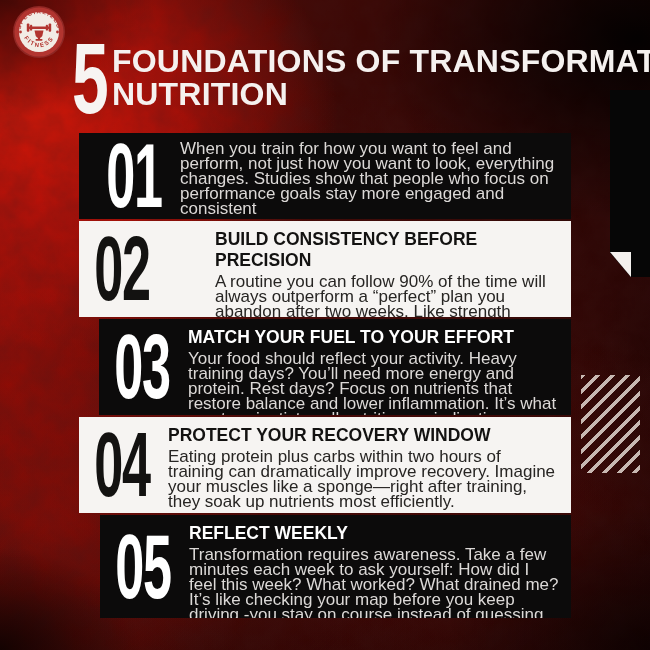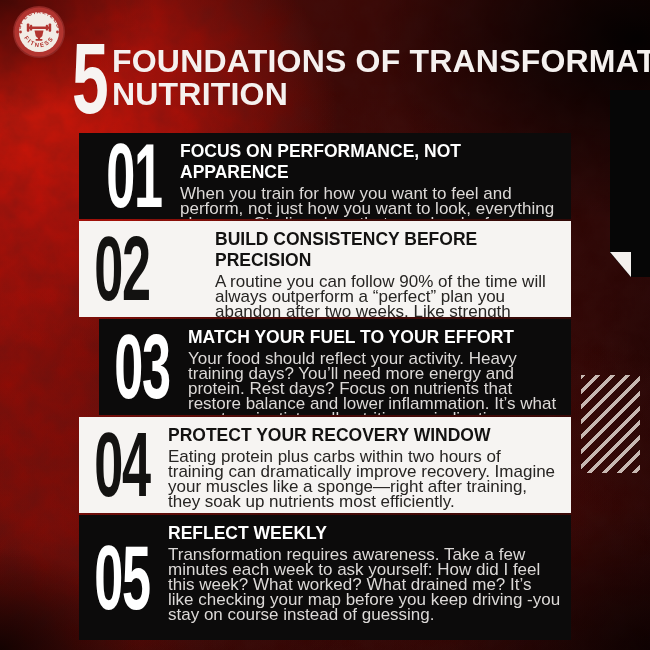--- a/index.html
+++ b/index.html
@@ -44,21 +44,21 @@
   .title-block{
     position:absolute;left:112px;top:45px;font-size:32px;line-height:32.5px;font-weight:700;
     color:#f5f1ef;letter-spacing:.2px;white-space:nowrap;
   }
   .cards{position:absolute;left:79px;top:133px;width:492px;}
   .card{display:flex;margin-bottom:2px;overflow:hidden;}
   .card:nth-child(1){height:86px;padding-left:12px;}
   .card:nth-child(2){height:96px;gap:47px;}
   .card:nth-child(3){height:96px;margin-left:20px;}
   .card:nth-child(4){height:96px;}
-  .card:nth-child(5){height:125px;}
+  .card:nth-child(5){height:103px;margin-left:21px;}
   .card.dark{background:#0c0b0b;color:#ffffff;}
   .card.light{background:#f6f4f2;color:#131211;}
   .numwrap{width:87px;flex:0 0 87px;display:flex;align-items:center;justify-content:center;}
   .num{
     font-size:90px;font-weight:700;letter-spacing:-2px;line-height:64px;
     transform:scaleX(.58);transform-origin:center;display:block;
   }
   .txt{flex:1;padding:8px 10px 0 2px;}
   .card-title{margin:0 0 3px 0;font-size:17.5px;font-weight:700;letter-spacing:0;line-height:21px;}
   .card-body{margin:0;font-size:17px;line-height:15px;font-weight:400;}
@@ -117,21 +117,20 @@
       <div>NUTRITION</div>
     </div>
   </header>
 
   <main class="cards" id="cards">
       <section class="card dark">
     <div class="numwrap">
       <span class="num">01</span>
     </div>
     <div class="txt">
-      <h2 class="card-title">FOCUS ON PERFORMANCE, NOT APPARENCE</h2>
       <p class="card-body">When you train for how you want to feel and perform, not just how you want to look, everything changes. Studies show that people who focus on performance goals stay more engaged and consistent</p>
     </div>
   </section>
       <section class="card light">
     <div class="numwrap">
       <span class="num">02</span>
     </div>
     <div class="txt">
       <h2 class="card-title">BUILD CONSISTENCY BEFORE PRECISION</h2>
       <p class="card-body">A routine you can follow 90% of the time will always outperform a “perfect” plan you abandon after two weeks. Like strength training, nutrition starts with foundation before refinement.</p>

